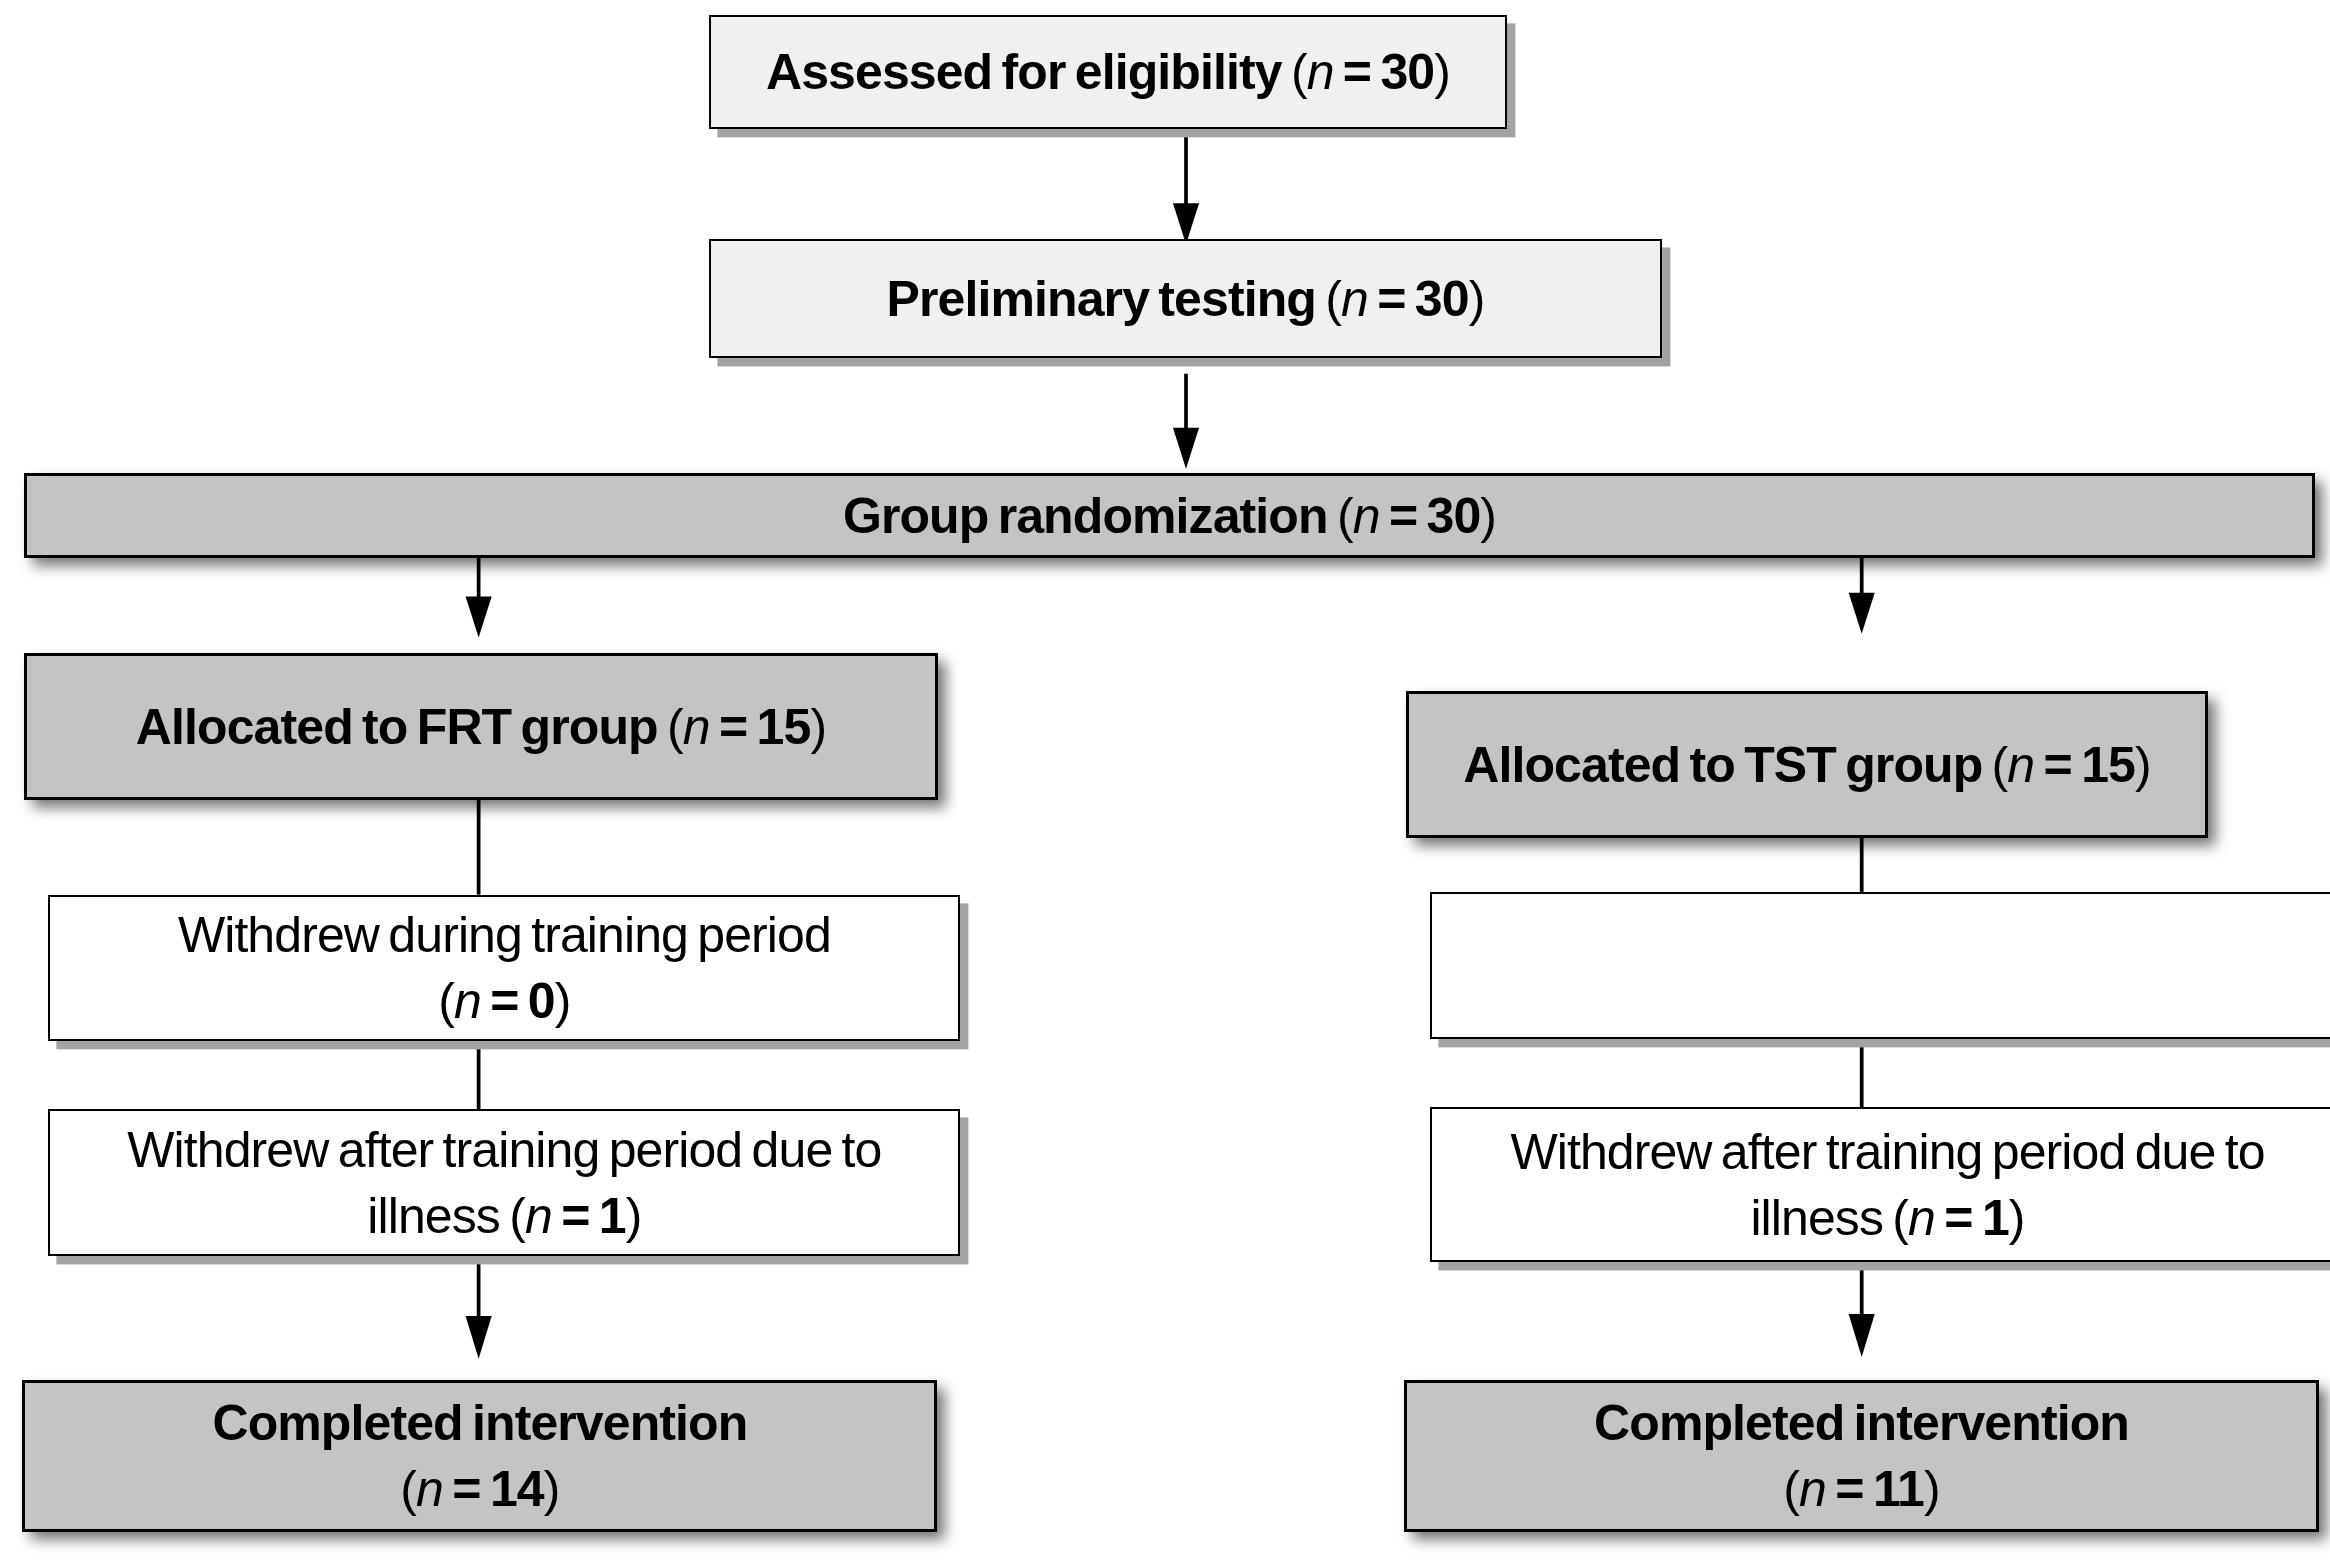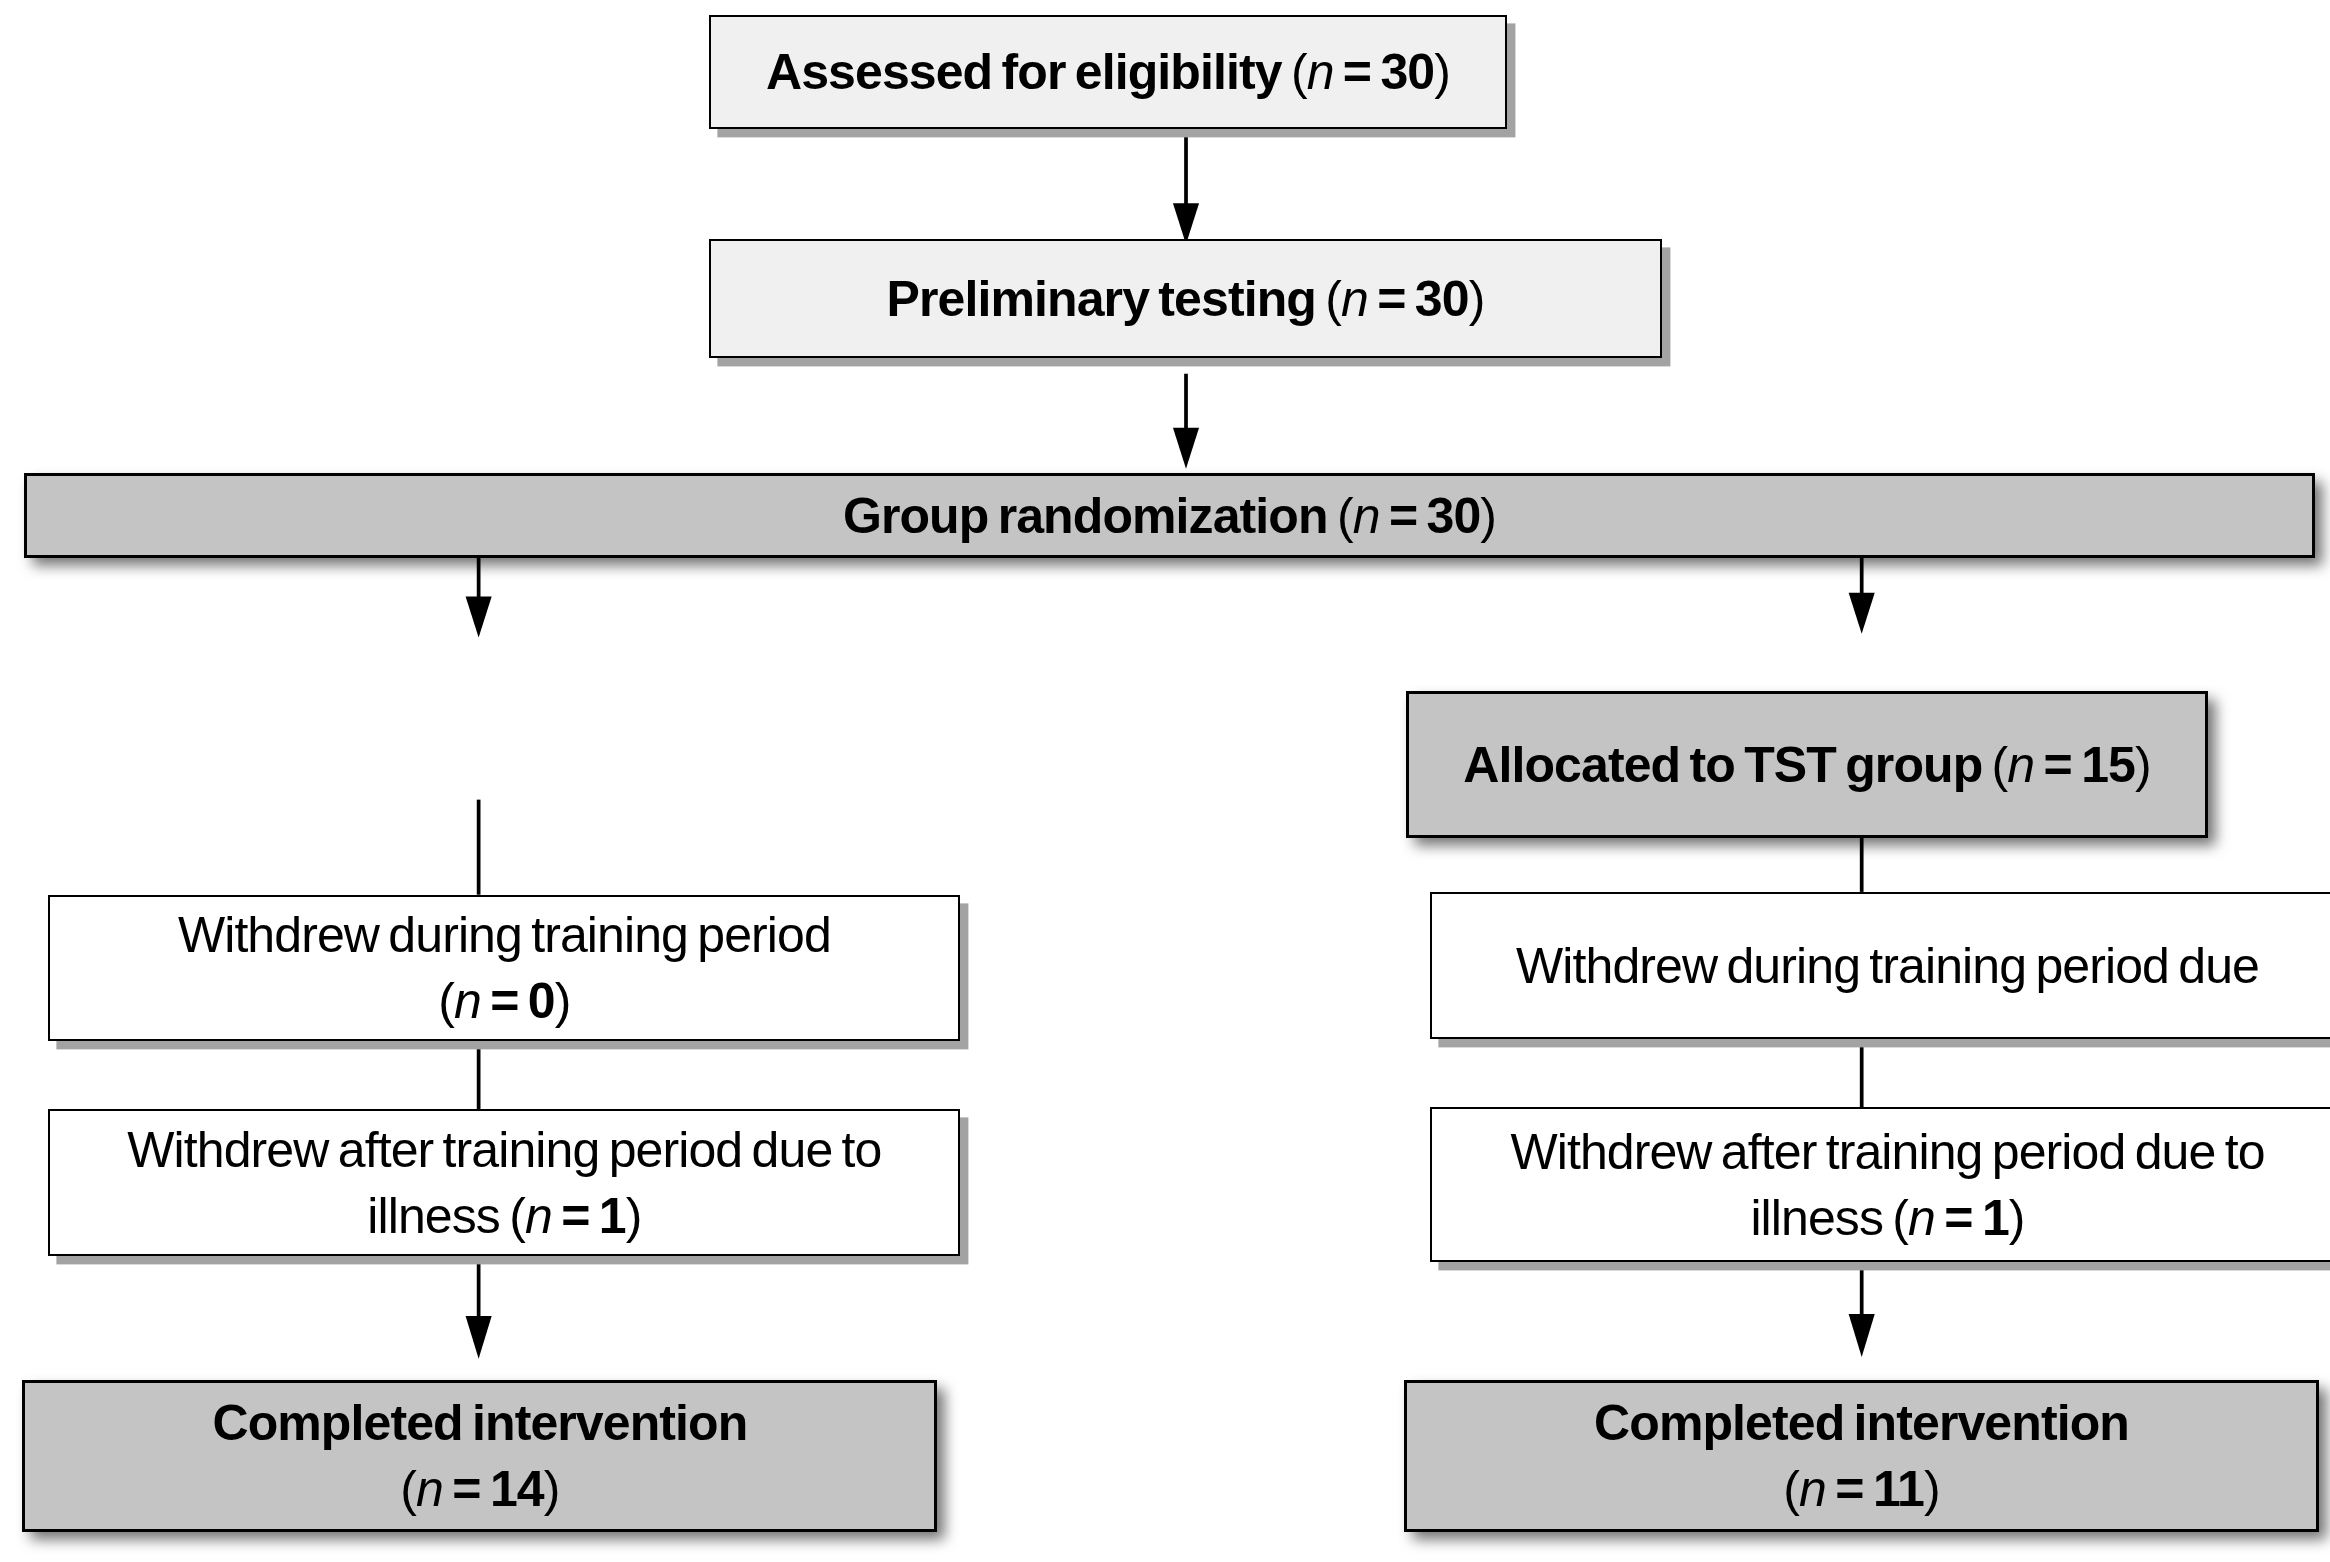--- a/index.html
+++ b/index.html
@@ -124,32 +124,34 @@
   </div>
 
   <div class="box light" style="left:709px; top:239px; width:953px; height:119px">
     <div class="line"><span>Preliminary testing</span><span class="paren"> (</span><span class="n-it">n</span><span class="beq"> = </span><span class="beq">30</span><span class="paren">)</span></div>
   </div>
 
   <div class="box gray" style="left:24px; top:473px; width:2291px; height:85px">
     <div class="line"><span>Group randomization</span><span class="paren"> (</span><span class="n-it">n</span><span class="beq"> = </span><span class="beq">30</span><span class="paren">)</span></div>
   </div>
 
+  <div class="box gray" style="left:24px; top:653px; width:914px; height:147px">
+    <div class="line"><span>Allocated to FRT group</span><span class="paren"> (</span><span class="n-it">n</span><span class="beq"> = </span><span class="beq">15</span><span class="paren">)</span></div>
+  </div>
 
   <div class="box gray" style="left:1406px; top:691px; width:802px; height:147px">
     <div class="line"><span>Allocated to TST group</span><span class="paren"> (</span><span class="n-it">n</span><span class="beq"> = </span><span class="beq">15</span><span class="paren">)</span></div>
   </div>
 
   <div class="box white" style="left:22.4px; top:895px; width:912px; height:146px">
     <div class="line"><span>Withdrew during training period</span></div>
     <div class="line"><span></span><span class="paren"> (</span><span class="n-it">n</span><span class="beq"> = </span><span class="beq">0</span><span class="paren">)</span></div>
   </div>
 
   <div class="box white" style="left:1404px; top:892px; width:915px; height:147px">
-    <div class="line"><span>Withdrew during training period due</span></div>
   </div>
 
   <div class="box white" style="left:22.4px; top:1109px; width:912px; height:147px">
     <div class="line"><span>Withdrew after training period due to</span></div>
     <div class="line"><span>illness</span><span class="paren"> (</span><span class="n-it">n</span><span class="beq"> = </span><span class="beq">1</span><span class="paren">)</span></div>
   </div>
 
   <div class="box white" style="left:1404px; top:1107px; width:915px; height:155px">
     <div class="line"><span>Withdrew after training period due to</span></div>
     <div class="line"><span>illness</span><span class="paren"> (</span><span class="n-it">n</span><span class="beq"> = </span><span class="beq">1</span><span class="paren">)</span></div>

